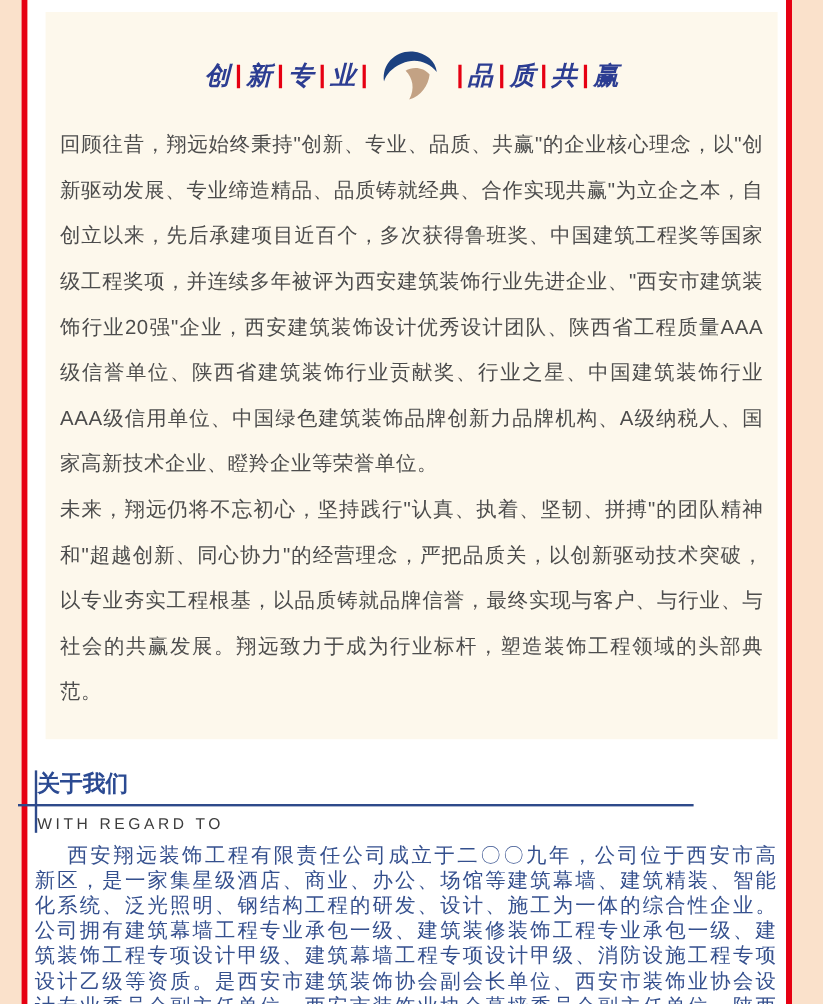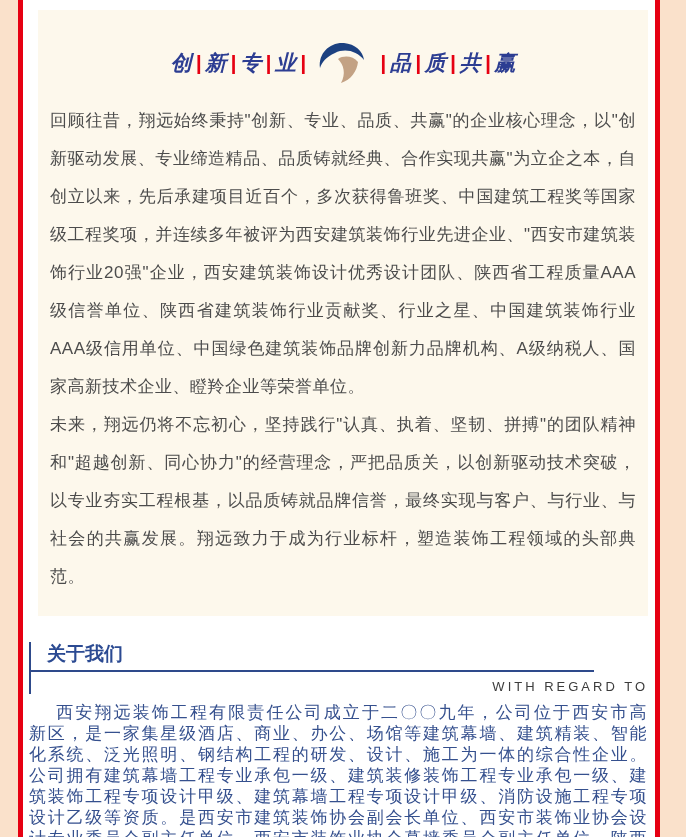--- a/index.html
+++ b/index.html
@@ -30,30 +30,30 @@
   .bc{color:#2c3d92;margin:0 3px;}
   .bs{color:#e60012;font-weight:600;margin:0 1px;}
   .logo{width:52px;height:46px;margin:0 10px;flex:0 0 auto;}
   .intro{
     margin:0;
     font-size:17px;line-height:38px;
     color:#4c4c4c;letter-spacing:0.5px;
     text-align:justify;
   }
   .about{margin:26px 7px 0 6px;}
-  .about-header{border-left:2px solid #2e4a8b;padding-left:16px;}
+  .about-header{border-left:2px solid #2e4a8b;padding-left:0;}
   .about-title{
     font-size:19px;font-weight:bold;color:#2b4a92;line-height:24px;
   }
   .title-rule{
     border-top:2px solid #2e4a8b;
     width:563px;margin-left:-16px;margin-top:4px;
   }
   .about-sub{
-    margin-top:7px;font-size:13px;color:#3c3c3c;letter-spacing:3px;text-align:right;
+    margin-top:7px;font-size:13px;color:#3c3c3c;letter-spacing:3px;
   }
   .about-body{
     margin:8px 0 0 0;
     font-size:17px;line-height:21px;letter-spacing:1.5px;
     color:#35508e;text-align:justify;text-indent:1.6em;
   }
 </style>
 </head>
 <body>
 

